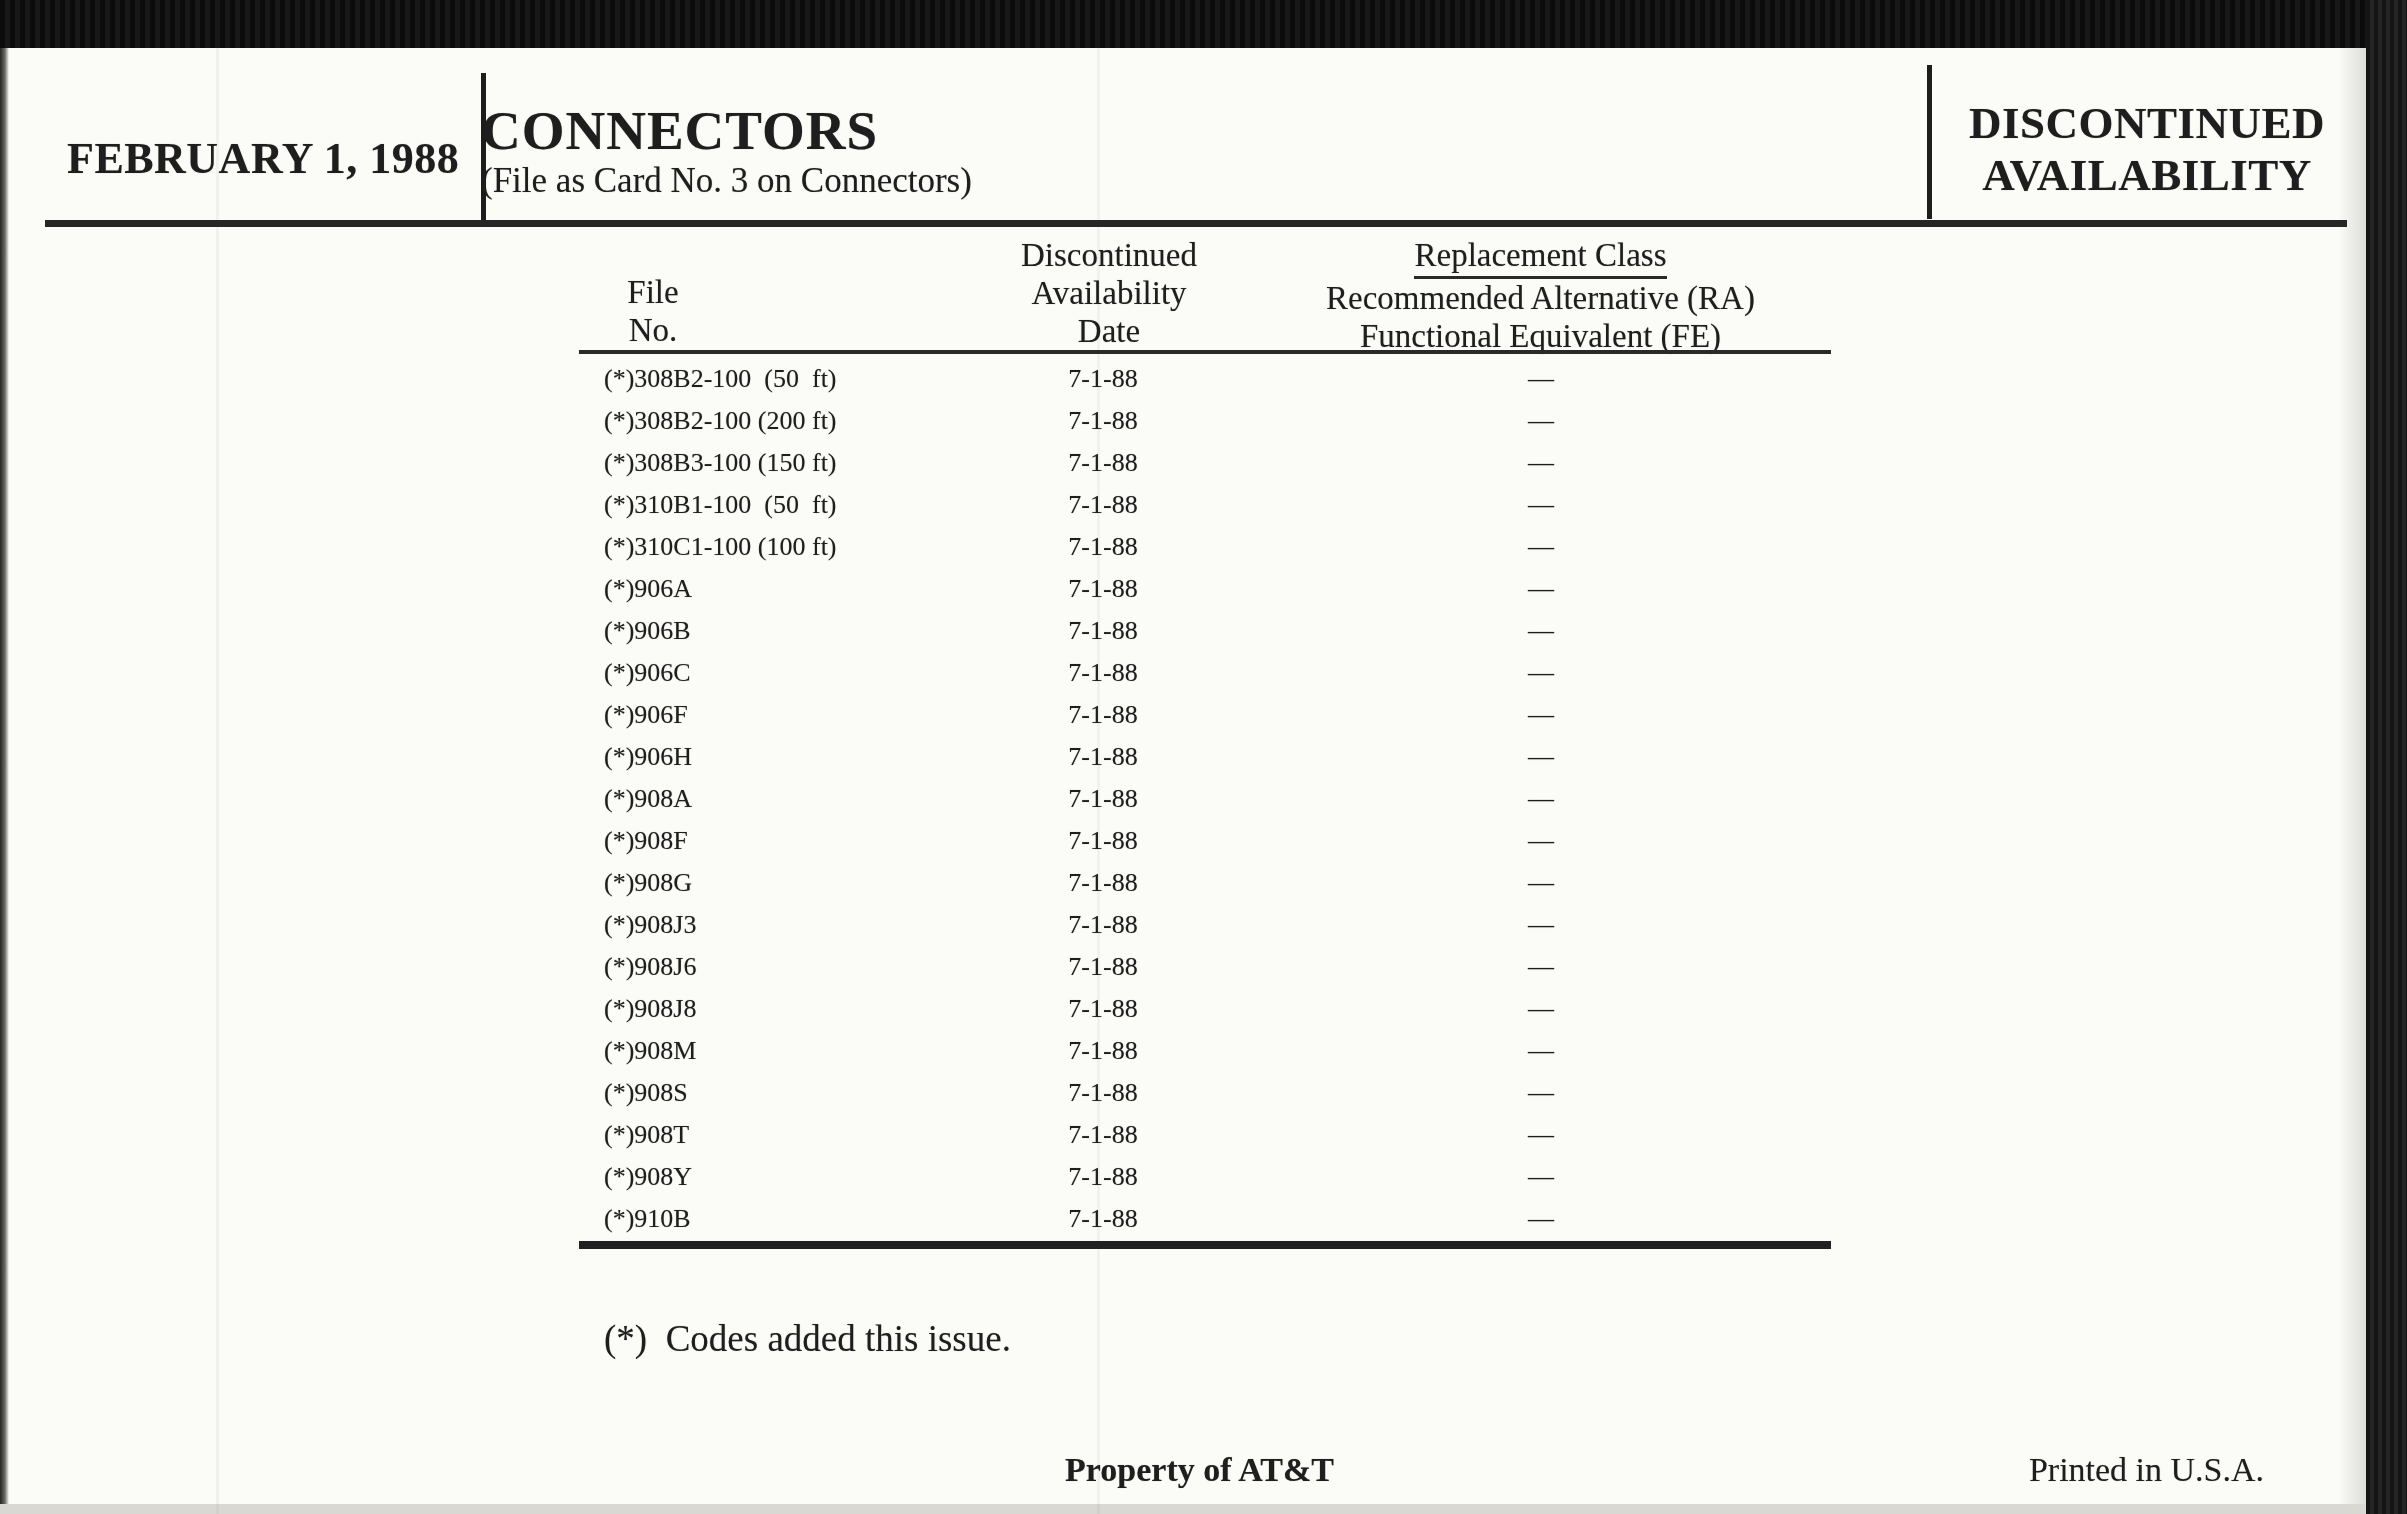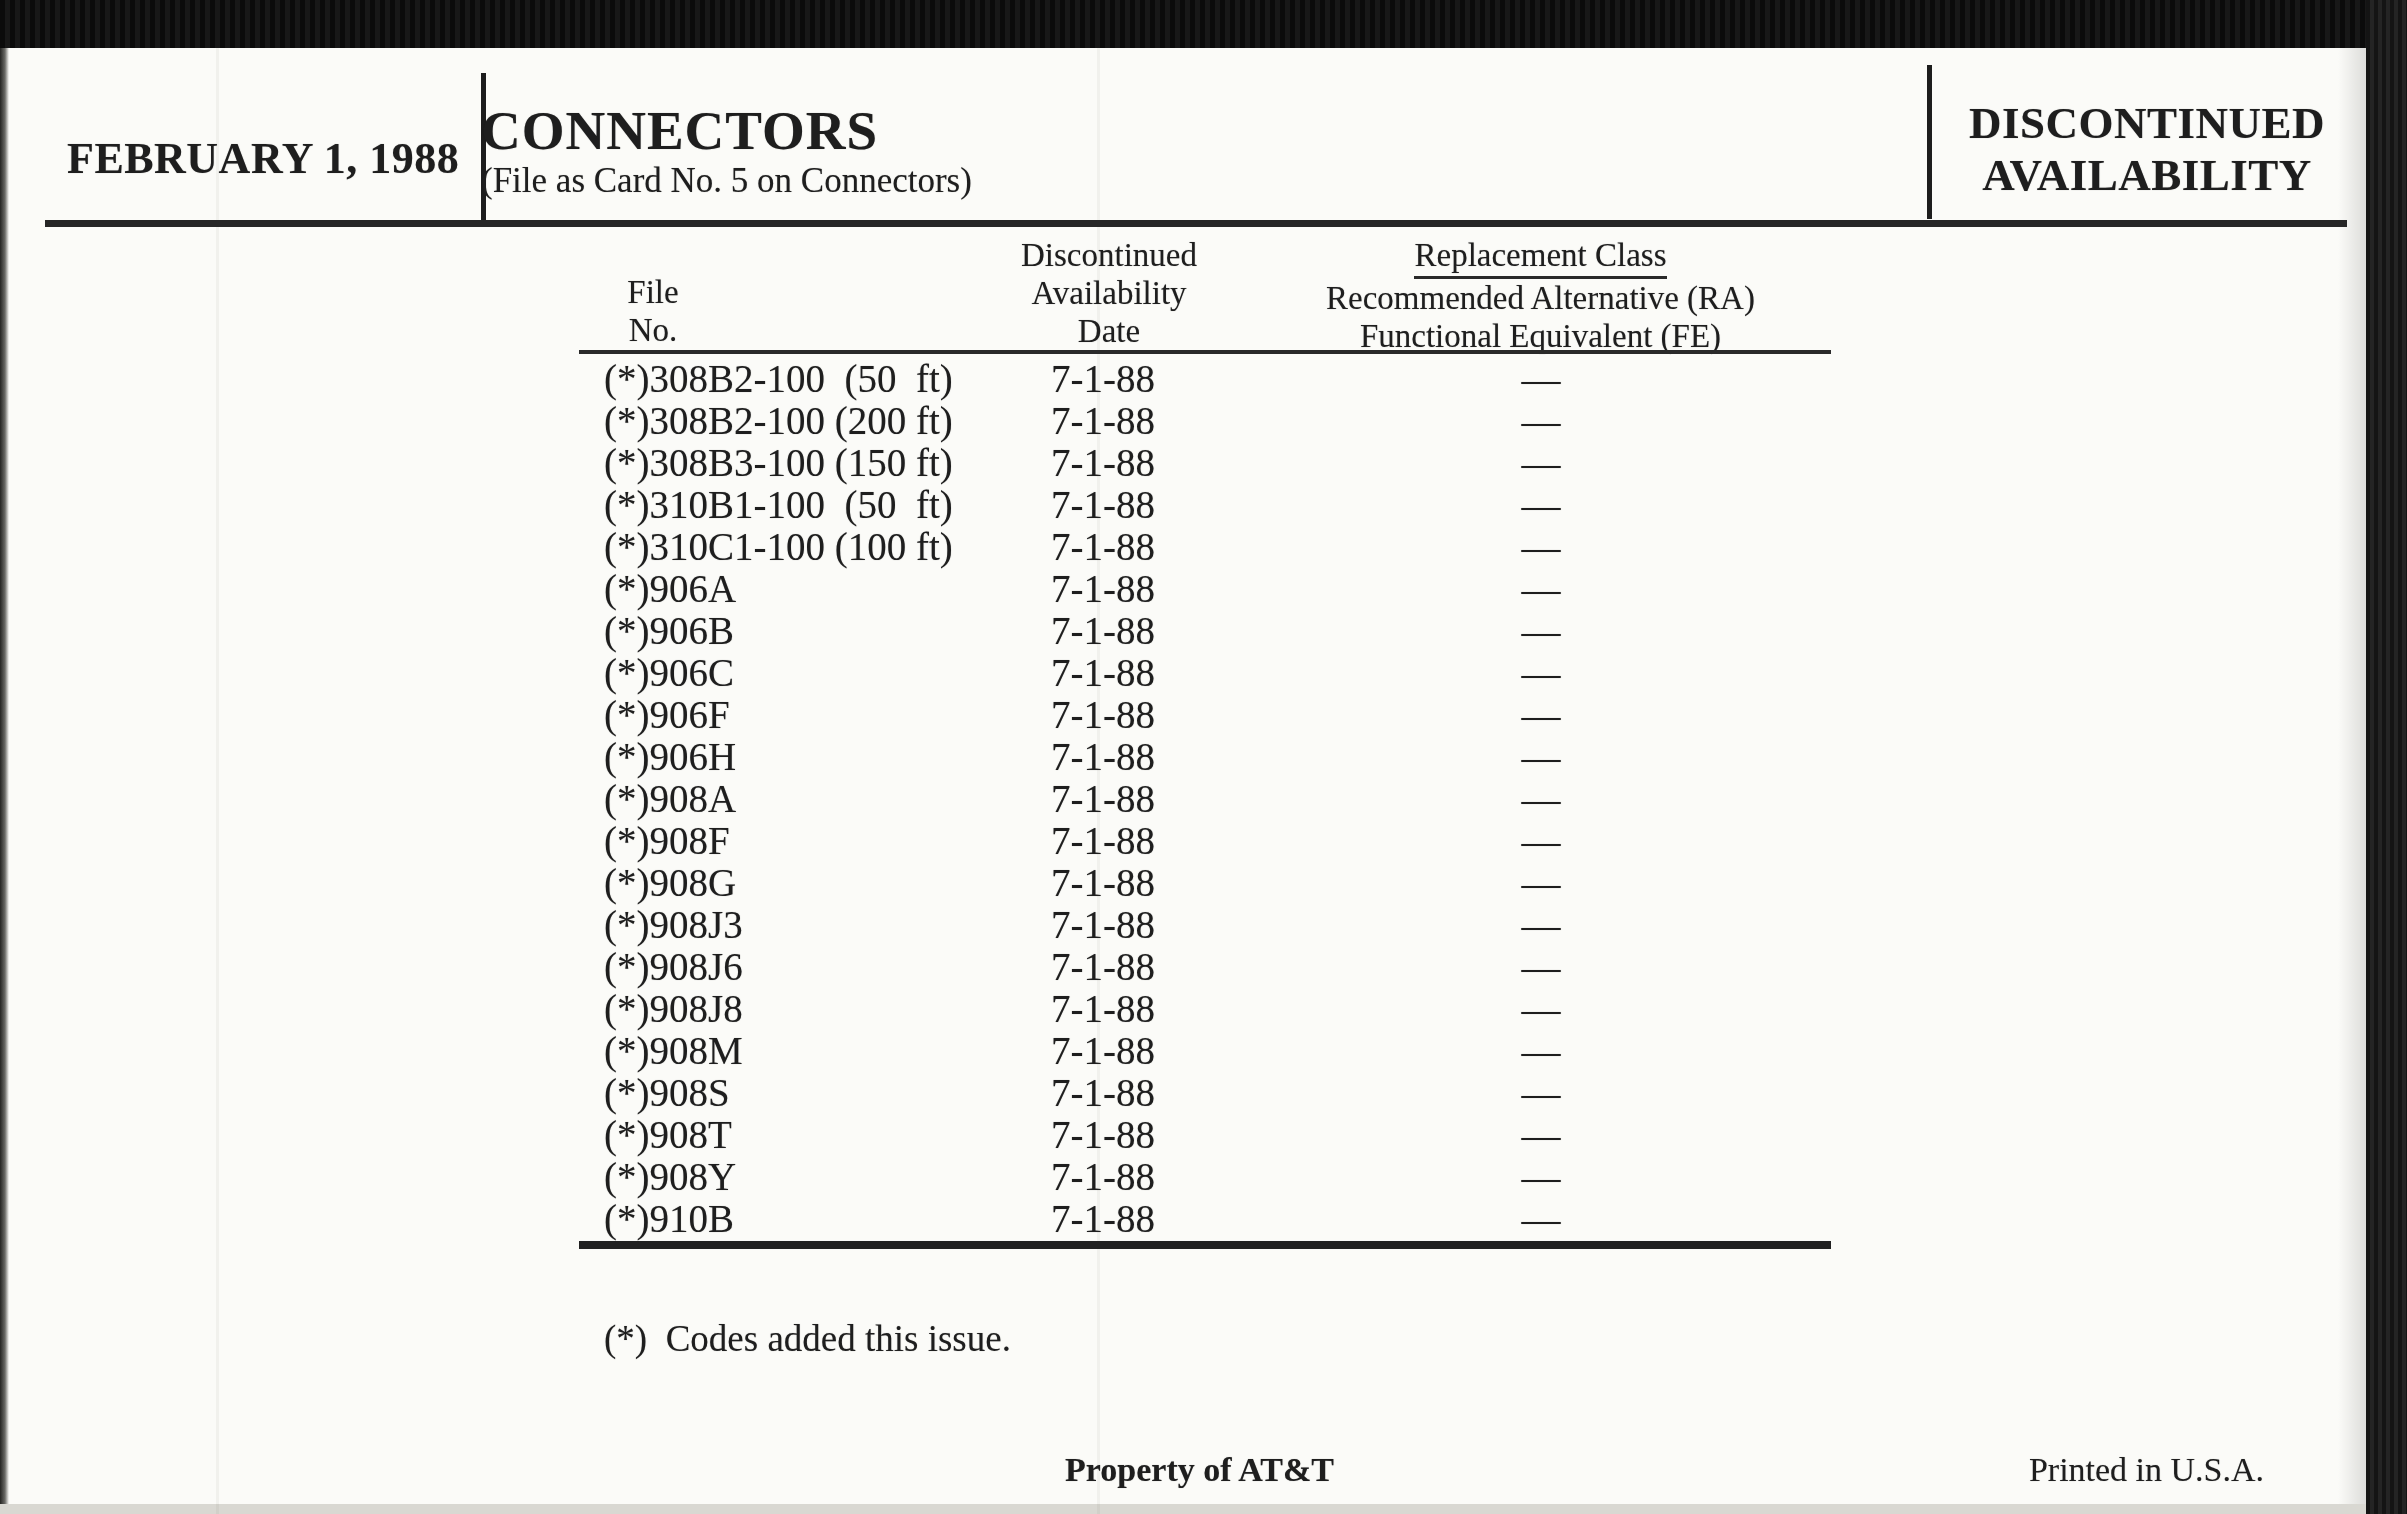--- a/index.html
+++ b/index.html
@@ -45,21 +45,21 @@
   .th-code { left:574px; top:273px; width:158px; }
   .th-date { left:1010px; top:236px; width:198px; }
   .th-repl { left:1313px; top:236px; width:455px; }
   .th-underline { display:inline-block; border-bottom:3px solid #2a2a2a; padding-bottom:2px; }
 
   .thead-rule { position:absolute; left:579px; top:350px; width:1252px; height:4px; background:#2a2a2a; }
   .tbottom-rule { position:absolute; left:579px; top:1241px; width:1252px; height:8px; background:#212121; }
 
   
   #rows { position:absolute; left:0; top:358px; width:2408px; }
-  .row { position:relative; height:42px; font-size:39px; line-height:42px;padding-left:28px; }
+  .row { position:relative; height:42px; font-size:26px; line-height:42px;padding-left:28px; }
   .cell-code { position:absolute; left:604px; white-space:pre; }
   .cell-date { position:absolute; left:1004px; width:198px; text-align:center; }
   .cell-repl { position:absolute; left:1323px; width:436px; text-align:center; }
 
   .footnote { position:absolute; left:604px; top:1317px; font-size:37px; white-space:pre; }
 
   .footer-center { position:absolute; left:1036px; top:1451px; width:327px; text-align:center;
     font-size:34px; font-weight:bold; }
   .footer-right { position:absolute; left:1980px; top:1451px; width:333px; text-align:center;
     font-size:34px; font-weight:normal; }
@@ -75,21 +75,21 @@
   <div class="left-edge"></div>
   <div class="bottom-edge"></div>
   <div class="seam seam-1"></div>
   <div class="seam seam-2"></div>
 
   <div class="hdr-date ink">FEBRUARY 1, 1988</div>
   <div class="vline vline-1"></div>
   <div class="vline vline-2"></div>
   <div class="hdr-center">
     <div class="hdr-title ink">CONNECTORS</div>
-    <div class="hdr-subtitle ink">(File as Card No. 5 on Connectors)</div>
+    <div class="hdr-subtitle ink">(File as Card No. 3 on Connectors)</div>
   </div>
   <div class="hdr-right">
     <div class="ink">DISCONTINUED</div>
     <div class="ink">AVAILABILITY</div>
   </div>
   <div class="hrule"></div>
 
   <div class="th th-code">
     <div class="ink">File</div>
     <div class="ink">No.</div>

